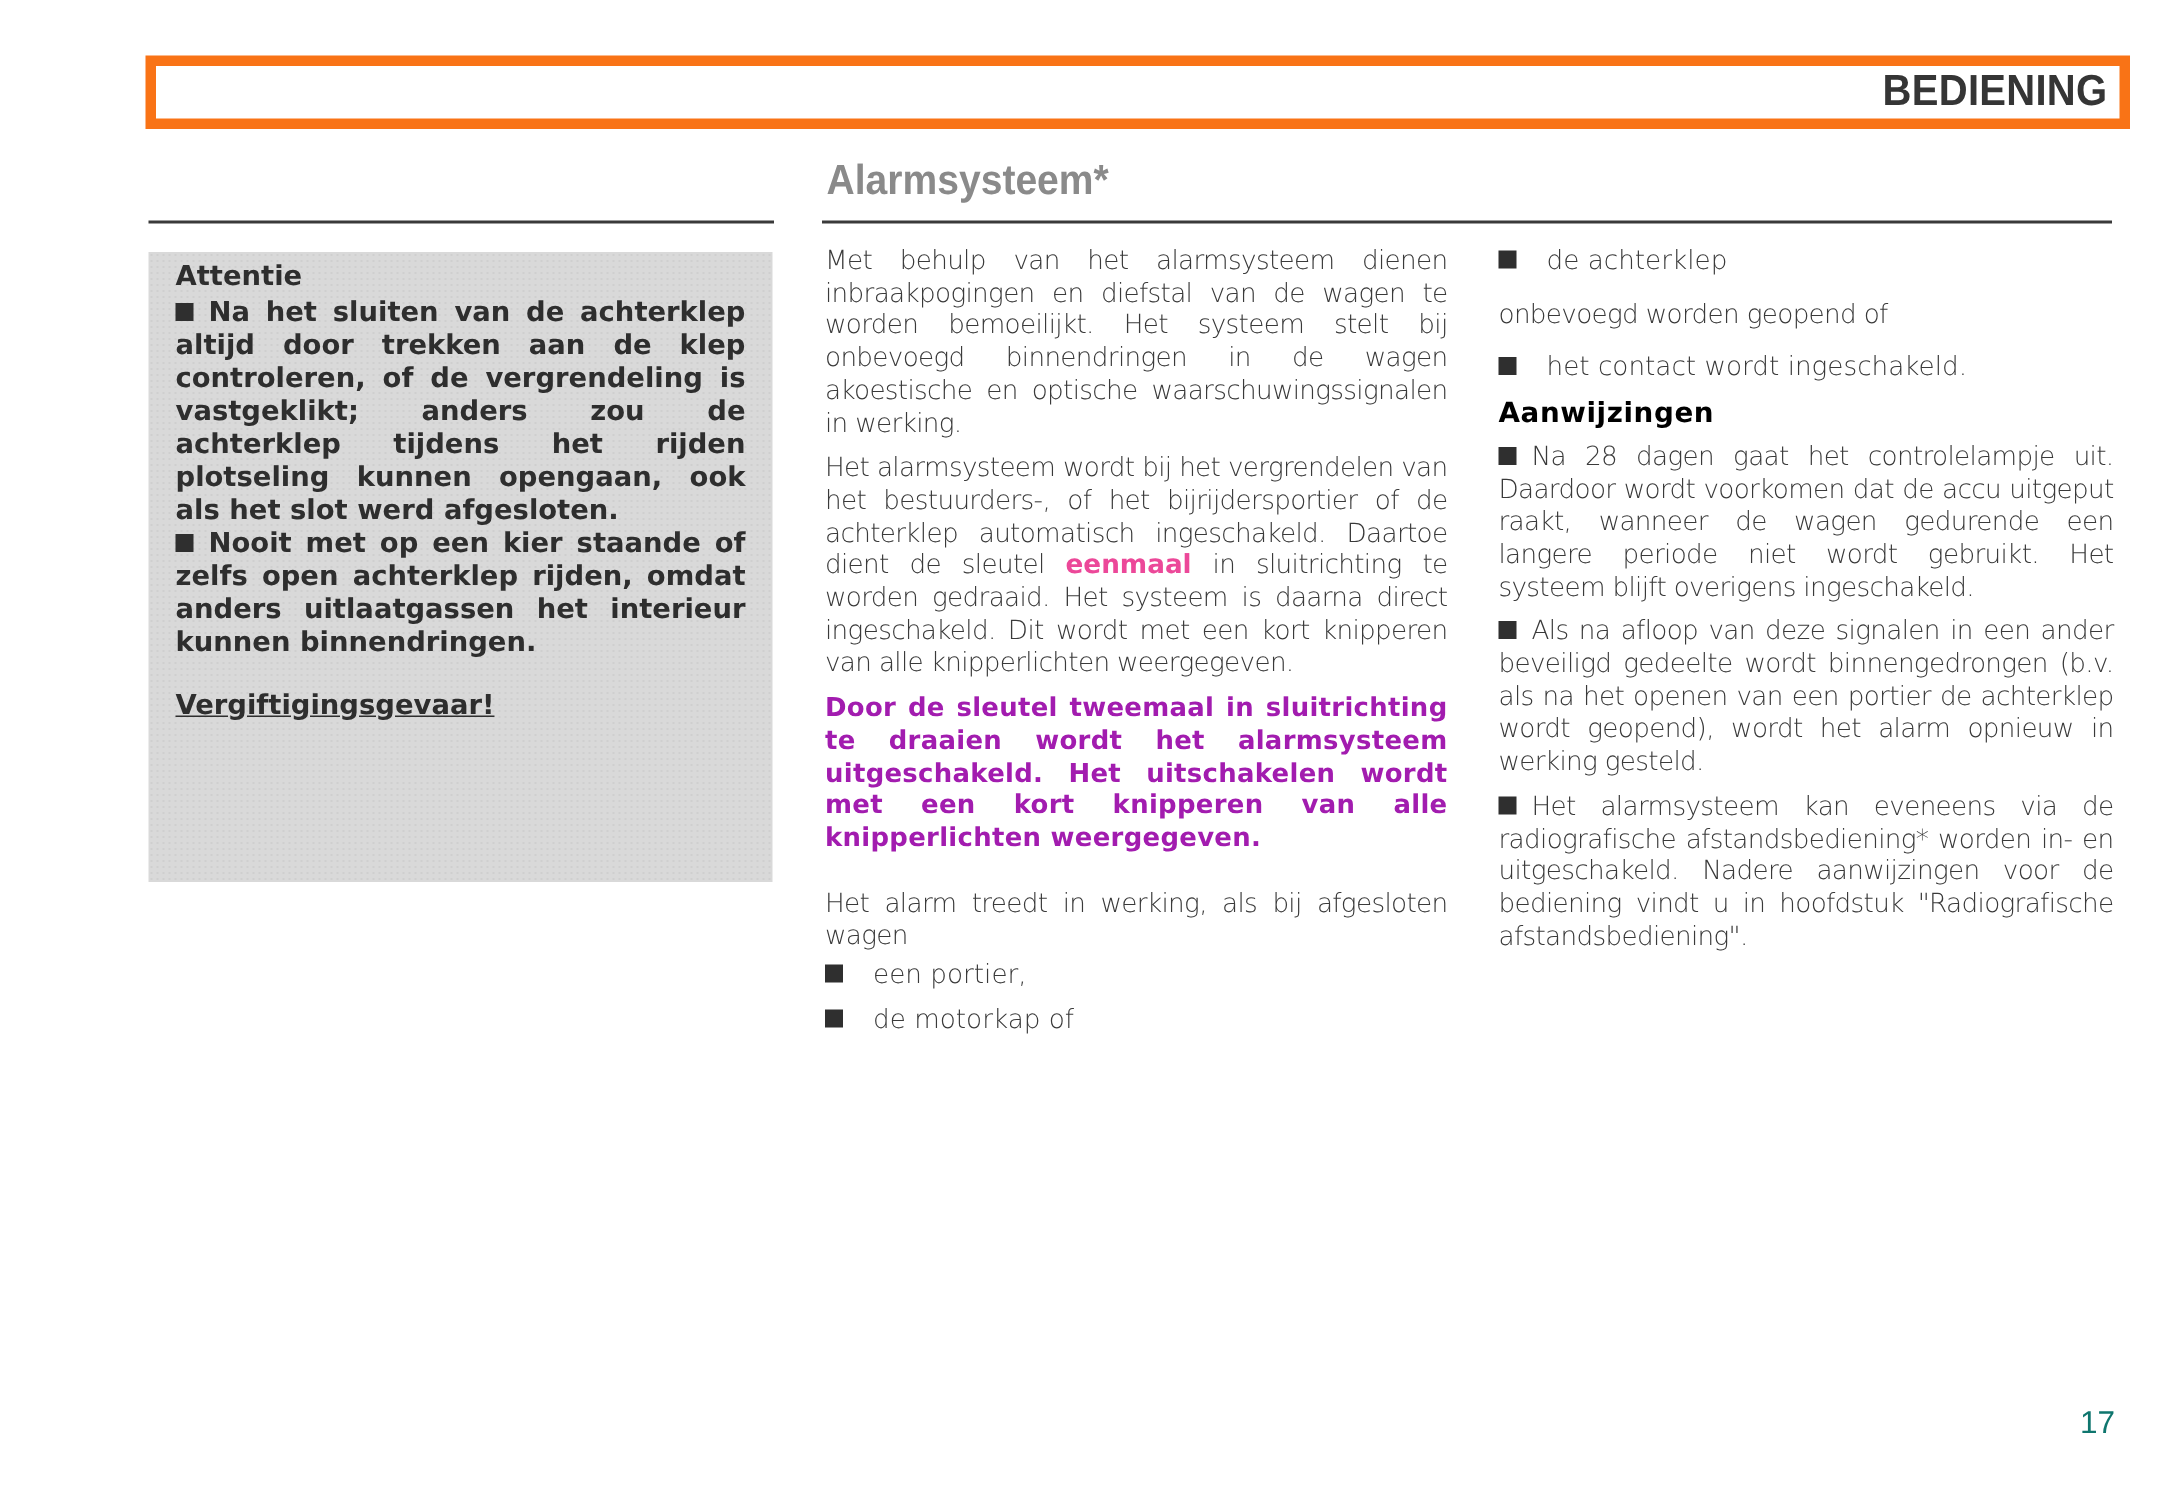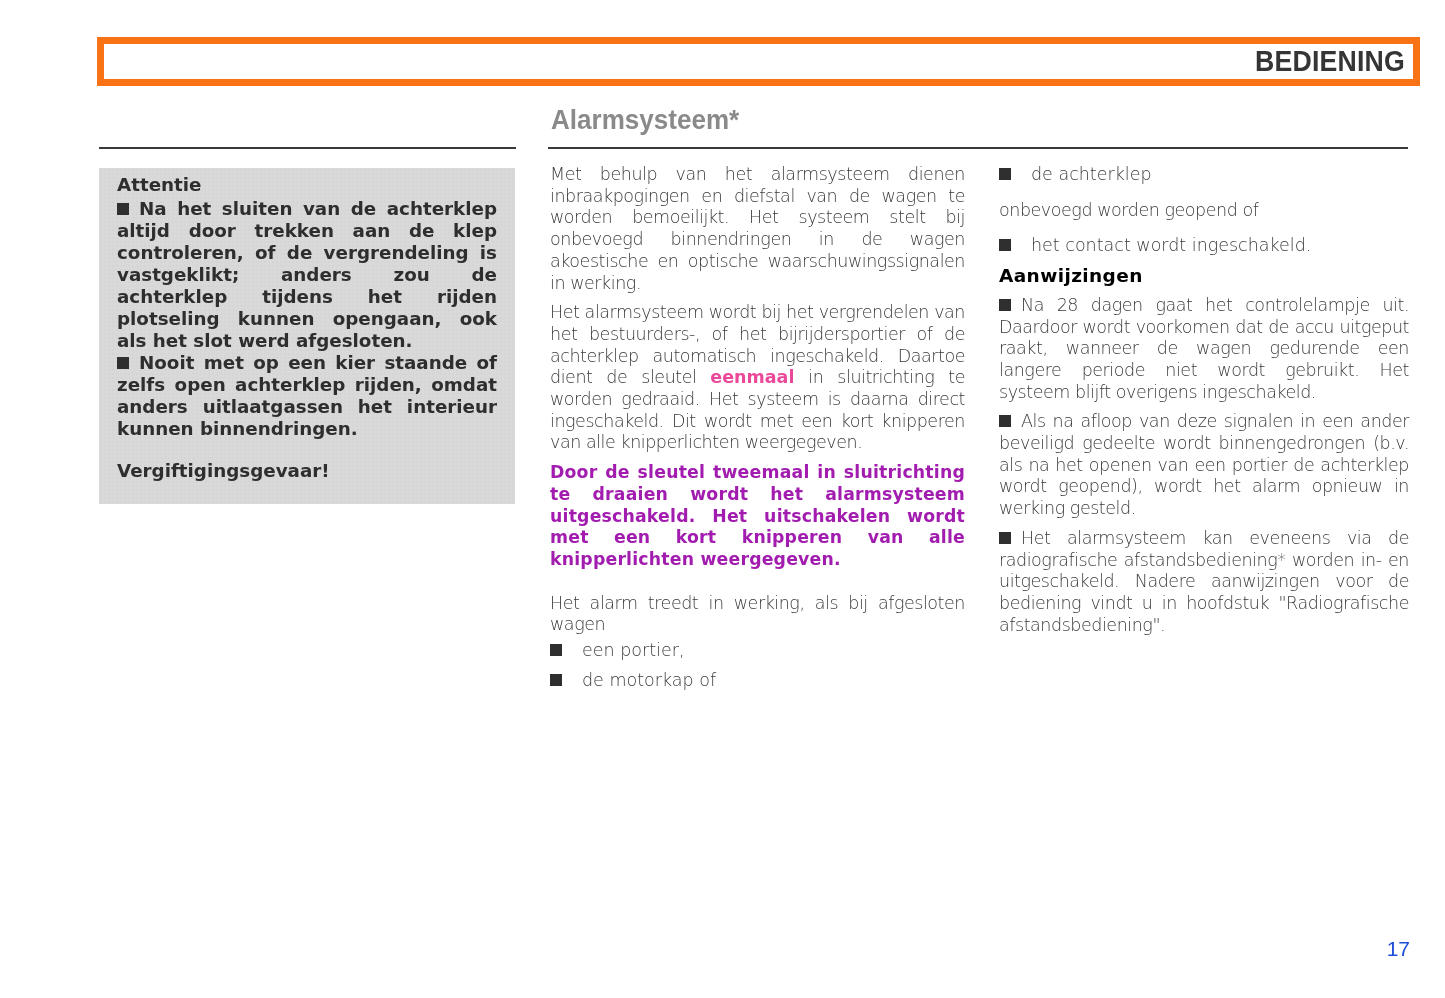--- a/index.html
+++ b/index.html
@@ -54,21 +54,21 @@
     background: #3a3a3a;
   }
   .rule.left { left: 99px; top: 147px; width: 417px; }
   .rule.right { left: 548px; top: 147px; width: 860px; }
 
   .warning-box {
     position: absolute;
     left: 99px;
     top: 168px;
     width: 416px;
-    height: 336px;
+    height: 420px;
     background: #d9d9d9;
     background-image: radial-gradient(#cfcfcf 0.6px, transparent 0.8px);
     background-size: 4px 4px;
     box-sizing: border-box;
     padding: 6px 18px 16px 18px;
     font-family: "DejaVu Sans", sans-serif;
     font-weight: bold;
     font-size: 18.3px;
     line-height: 22px;
     color: #2e2e2e;
@@ -77,20 +77,21 @@
     display: block;
     margin-bottom: 2px;
   }
   .warning-box p {
     margin: 0;
     text-align: justify;
   }
   .warning-box .w-final {
     display: block;
     margin-top: 20px;
+    text-decoration: underline;
   }
   .bullet {
     display: inline-block;
     width: 12px;
     height: 12px;
     background: #2f2f2f;
     margin-right: 10px;
     vertical-align: 0px;
   }
 
@@ -135,21 +136,21 @@
     letter-spacing: 0.4px;
   }
   .col .tight { margin-bottom: 4px; }
 
   .page-number {
     position: absolute;
     right: 35px;
     top: 937px;
     font-family: "Liberation Sans", sans-serif;
     font-size: 21px;
-    color: #1d4ed8;
+    color: #0f766e;
   }
 </style>
 </head>
 <body>
 
 <div class="section-box">
   <span class="section-title">BEDIENING</span>
 </div>
 
 <div class="page-heading">Alarmsysteem*</div>

